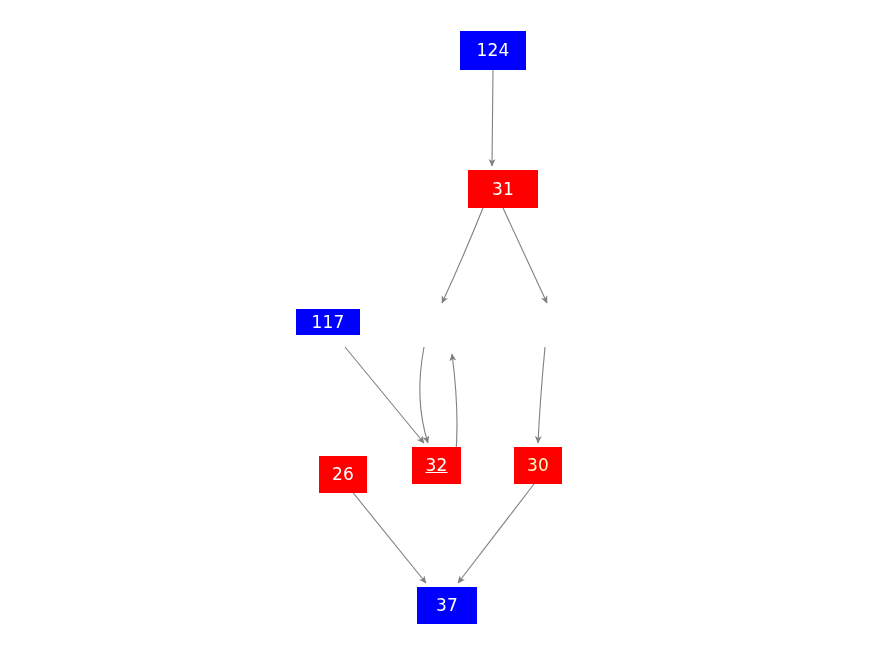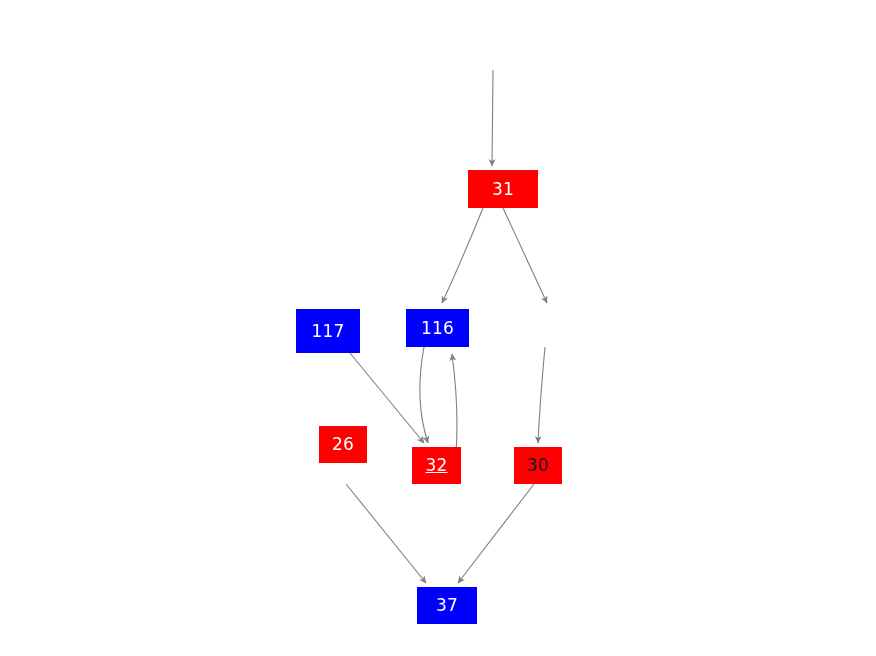--- a/index.html
+++ b/index.html
@@ -54,34 +54,34 @@
       <path d="M 493,70 L 492,166" fill="none" stroke="#808080" stroke-width="1.1" marker-end="url(#arrowhead)"></path>
       <path d="M 483,208 Q 462,260 442,303" fill="none" stroke="#808080" stroke-width="1.1" marker-end="url(#arrowhead)"></path>
       <path d="M 503,208 Q 527,260 547,303" fill="none" stroke="#808080" stroke-width="1.1" marker-end="url(#arrowhead)"></path>
       <path d="M 345,347 L 424,443" fill="none" stroke="#808080" stroke-width="1.1" marker-end="url(#arrowhead)"></path>
       <path d="M 424,347 Q 414,400 428,443" fill="none" stroke="#808080" stroke-width="1.1" marker-end="url(#arrowhead)"></path>
       <path d="M 452,484 Q 462,430 452,354" fill="none" stroke="#808080" stroke-width="1.1" marker-end="url(#arrowhead)"></path>
       <path d="M 545,347 Q 540,400 538,443" fill="none" stroke="#808080" stroke-width="1.1" marker-end="url(#arrowhead)"></path>
       <path d="M 346,484 L 426,583" fill="none" stroke="#808080" stroke-width="1.1" marker-end="url(#arrowhead)"></path>
       <path d="M 534,484 L 458,583" fill="none" stroke="#808080" stroke-width="1.1" marker-end="url(#arrowhead)"></path>
     </svg>
+<div class="node" style="left: 460px; top: 31px; width: 66px; height: 39px; background: rgb(0, 0, 255);">
+      <span class="node-label" style="color: rgb(255, 255, 255);">124</span>
+    </div>
     <div class="node" style="left: 468px; top: 170px; width: 70px; height: 38px; background: rgb(254, 0, 0);">
       <span class="node-label" style="color: rgb(255, 255, 255);">31</span>
     </div>
-    <div class="node" style="left: 296px; top: 309px; width: 64px; height: 44px; background: rgb(0, 0, 255);">
+    <div class="node" style="left: 296px; top: 309px; width: 64px; height: 26px; background: rgb(0, 0, 255);">
       <span class="node-label" style="color: rgb(255, 255, 255);">117</span>
     </div>
-    <div class="node" style="left: 406px; top: 309px; width: 63px; height: 38px; background: rgb(0, 0, 255);">
-      <span class="node-label" style="color: rgb(255, 255, 255);">116</span>
-    </div>
-    <div class="node" style="left: 319px; top: 426px; width: 48px; height: 37px; background: rgb(254, 0, 0);">
+    <div class="node" style="left: 319px; top: 456px; width: 48px; height: 37px; background: rgb(254, 0, 0);">
       <span class="node-label" style="color: rgb(255, 255, 255);">26</span>
     </div>
     <div class="node" style="left: 412px; top: 447px; width: 49px; height: 37px; background: rgb(254, 0, 0);">
       <span class="node-label" style="color: rgb(255, 255, 255); text-decoration: underline;">32</span>
     </div>
     <div class="node" style="left: 514px; top: 447px; width: 48px; height: 37px; background: rgb(254, 0, 0);">
-      <span class="node-label" style="color: #0f172a;">30</span>
+      <span class="node-label" style="color: #fef9c3;">30</span>
     </div>
     <div class="node" style="left: 417px; top: 587px; width: 60px; height: 37px; background: rgb(0, 0, 255);">
       <span class="node-label" style="color: rgb(255, 255, 255);">37</span>
     </div>
   </div>
 
 </body></html>

